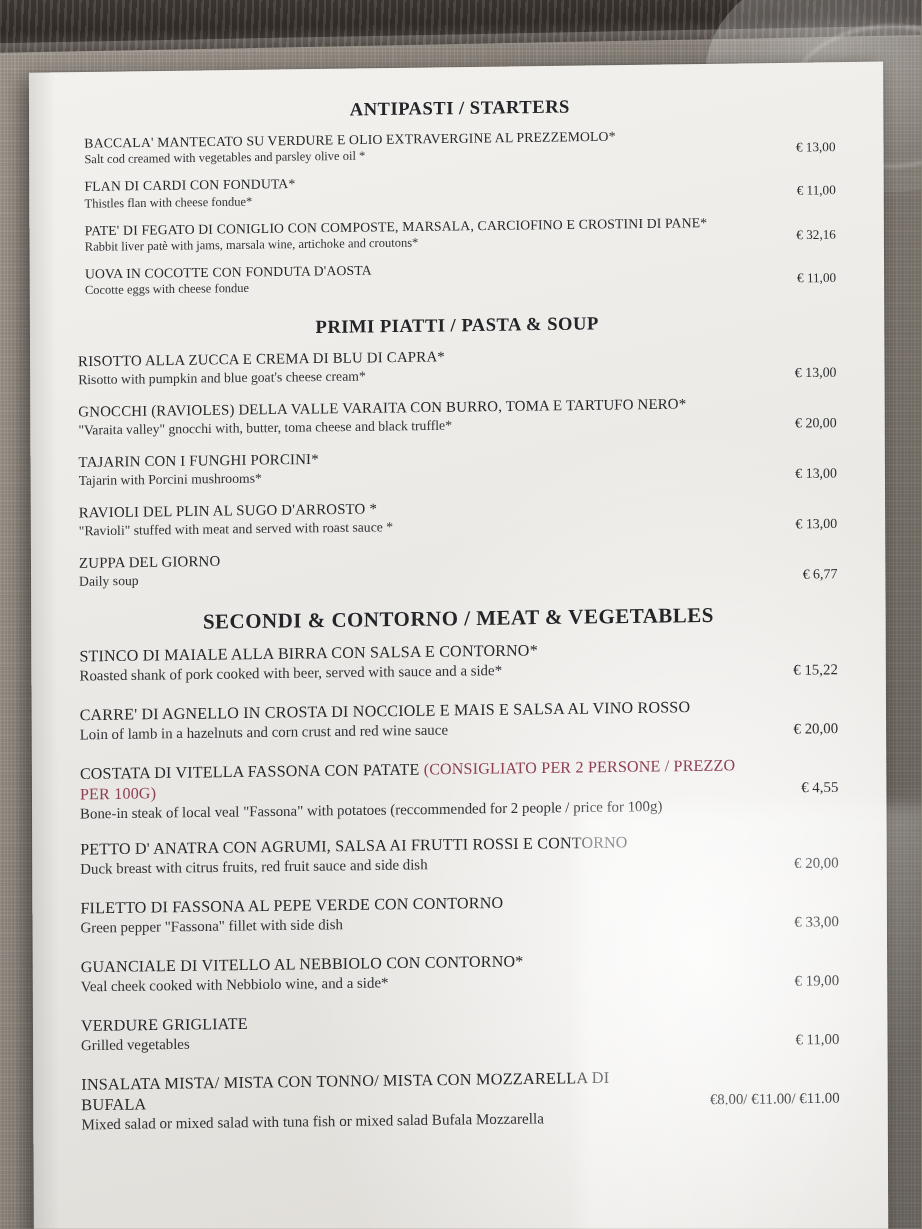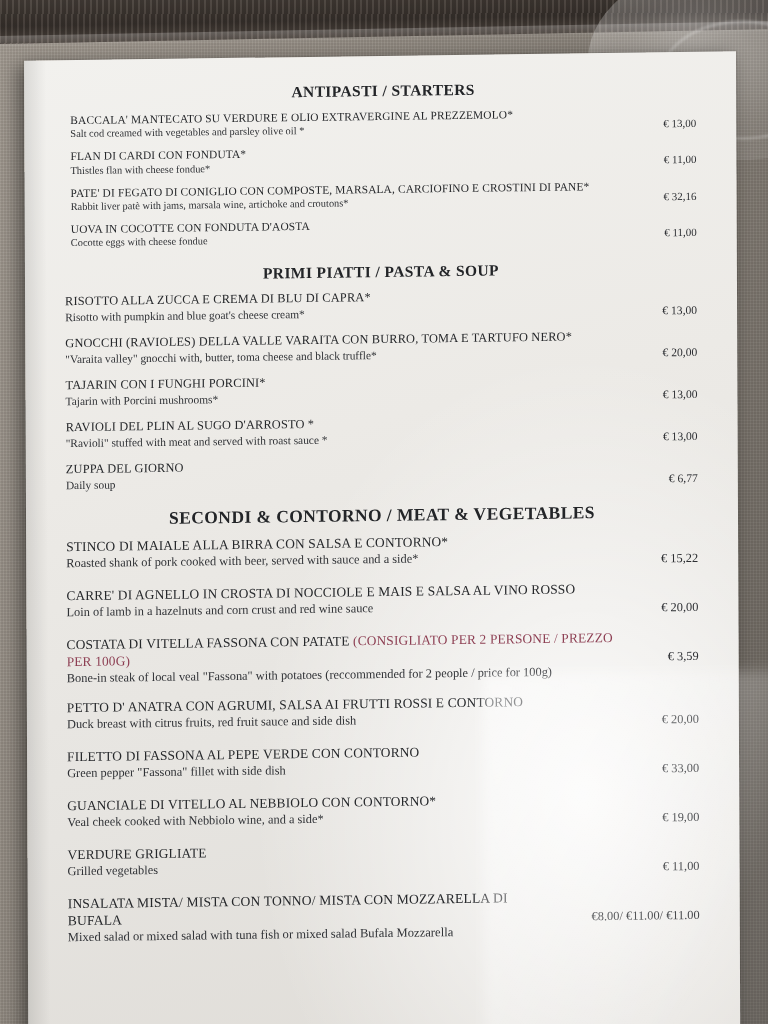--- a/index.html
+++ b/index.html
@@ -269,21 +269,21 @@
         <div class="en">Loin of lamb in a hazelnuts and corn crust and red wine sauce</div>
       </div>
       <div class="price">€ 20,00</div>
     </div>
 
     <div class="item">
       <div class="texts">
         <div class="it"><span>COSTATA DI VITELLA FASSONA CON PATATE</span><span class="note"> (consigliato per 2 persone / prezzo per 100g)</span></div>
         <div class="en">Bone-in steak of local veal "Fassona" with potatoes (reccommended for 2 people / price for 100g)</div>
       </div>
-      <div class="price">€ 3,59</div>
+      <div class="price">€ 4,55</div>
     </div>
 
     <div class="item">
       <div class="texts">
         <div class="it">PETTO D' ANATRA CON AGRUMI, SALSA AI FRUTTI ROSSI E CONTORNO</div>
         <div class="en">Duck breast with citrus fruits, red fruit sauce and side dish</div>
       </div>
       <div class="price">€ 20,00</div>
     </div>
 

